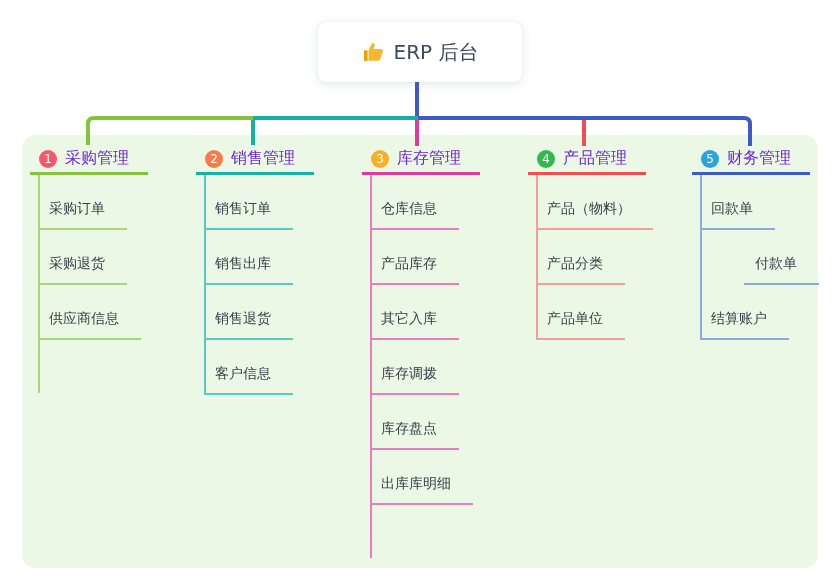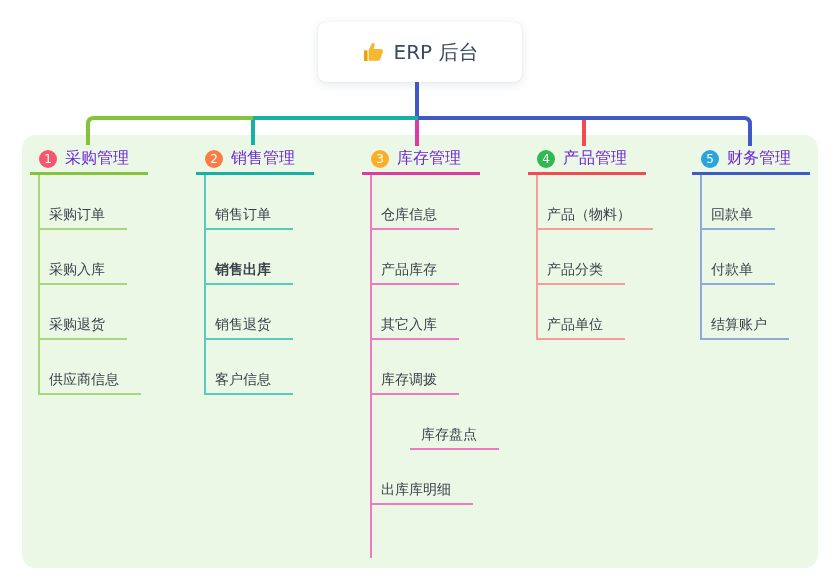--- a/index.html
+++ b/index.html
@@ -23,21 +23,21 @@
   .branch-header { display: flex; align-items: center; gap: 8px; width: 118px; height: 30px;
     padding-left: 9px; border-bottom: 3px solid #999; cursor: pointer; }
   .badge { width: 18px; height: 18px; border-radius: 50%; flex: 0 0 18px;
     color: #fff; font-size: 12px; line-height: 18px; text-align: center; }
   .branch-label { font-size: 16px; color: #6d28d9; white-space: nowrap; }
 
   .children { position: relative; }
   .vline { position: absolute; left: 8px; top: 0; width: 2px; }
   .child-row { position: relative; height: 55px; }
   .child-row:first-child { height: 51px; }
-  .child-inner { position: absolute; left: 8px; bottom: 0; padding: 0 22px 4px 11px;
+  .child-inner { position: absolute; left: 8px; bottom: 0; padding: 0 22px 10px 11px;
     border-bottom: 2px solid #ccc; white-space: nowrap; cursor: pointer; }
   .child-label { font-size: 14px; color: #39404a; }
 </style>
 </head>
 <body>
 
 <div class="stage">
 
   <div class="panel"></div>
 
@@ -64,42 +64,39 @@
         <div class="branch-header" style="border-bottom-color: rgb(133, 194, 61);">
           <span class="badge" style="background: rgb(248, 86, 107);">1</span>
           <span class="branch-label">采购管理</span>
         </div>
         <div class="children">
           <div class="vline" style="background: rgb(169, 214, 123); height: 218px;"></div>
           <div class="child-row">
             <div class="child-inner" style="border-bottom-color: rgb(169, 214, 123);"><span class="child-label">采购订单</span></div>
           </div>
           <div class="child-row">
-            <div class="child-inner" style="border-bottom-color: rgb(169, 214, 123);"><span class="child-label">采购入库</span></div>
-          </div>
-          <div class="child-row">
             <div class="child-inner" style="border-bottom-color: rgb(169, 214, 123);"><span class="child-label">采购退货</span></div>
           </div>
           <div class="child-row">
             <div class="child-inner" style="border-bottom-color: rgb(169, 214, 123);"><span class="child-label">供应商信息</span></div>
           </div>
         </div>
       </div>
       <div class="branch-col" style="left: 196px;">
         <div class="branch-header" style="border-bottom-color: rgb(22, 176, 165);">
           <span class="badge" style="background: rgb(249, 124, 70);">2</span>
           <span class="branch-label">销售管理</span>
         </div>
         <div class="children">
           <div class="vline" style="background: rgb(90, 201, 190); height: 218px;"></div>
           <div class="child-row">
             <div class="child-inner" style="border-bottom-color: rgb(90, 201, 190);"><span class="child-label">销售订单</span></div>
           </div>
           <div class="child-row">
-            <div class="child-inner" style="border-bottom-color: rgb(90, 201, 190); font-weight: bold;"><span class="child-label">销售出库</span></div>
+            <div class="child-inner" style="border-bottom-color: rgb(90, 201, 190);"><span class="child-label">销售出库</span></div>
           </div>
           <div class="child-row">
             <div class="child-inner" style="border-bottom-color: rgb(90, 201, 190);"><span class="child-label">销售退货</span></div>
           </div>
           <div class="child-row">
             <div class="child-inner" style="border-bottom-color: rgb(90, 201, 190);"><span class="child-label">客户信息</span></div>
           </div>
         </div>
       </div>
       <div class="branch-col" style="left: 362px;">
@@ -115,21 +112,21 @@
           <div class="child-row">
             <div class="child-inner" style="border-bottom-color: rgb(238, 122, 194);"><span class="child-label">产品库存</span></div>
           </div>
           <div class="child-row">
             <div class="child-inner" style="border-bottom-color: rgb(238, 122, 194);"><span class="child-label">其它入库</span></div>
           </div>
           <div class="child-row">
             <div class="child-inner" style="border-bottom-color: rgb(238, 122, 194);"><span class="child-label">库存调拨</span></div>
           </div>
           <div class="child-row">
-            <div class="child-inner" style="border-bottom-color: rgb(238, 122, 194); margin-left: 40px;"><span class="child-label">库存盘点</span></div>
+            <div class="child-inner" style="border-bottom-color: rgb(238, 122, 194);"><span class="child-label">库存盘点</span></div>
           </div>
           <div class="child-row">
             <div class="child-inner" style="border-bottom-color: rgb(238, 122, 194);"><span class="child-label">出库库明细</span></div>
           </div>
         </div>
       </div>
       <div class="branch-col" style="left: 528px;">
         <div class="branch-header" style="border-bottom-color: rgb(245, 74, 79);">
           <span class="badge" style="background: rgb(47, 185, 80);">4</span>
           <span class="branch-label">产品管理</span>
@@ -151,21 +148,21 @@
         <div class="branch-header" style="border-bottom-color: rgb(61, 91, 199);">
           <span class="badge" style="background: rgb(42, 164, 218);">5</span>
           <span class="branch-label">财务管理</span>
         </div>
         <div class="children">
           <div class="vline" style="background: rgb(142, 168, 224); height: 163px;"></div>
           <div class="child-row">
             <div class="child-inner" style="border-bottom-color: rgb(142, 168, 224);"><span class="child-label">回款单</span></div>
           </div>
           <div class="child-row">
-            <div class="child-inner" style="border-bottom-color: rgb(142, 168, 224);"><span class="child-label">付款单</span></div>
+            <div class="child-inner" style="border-bottom-color: rgb(142, 168, 224); margin-left: 44px;"><span class="child-label">付款单</span></div>
           </div>
           <div class="child-row">
             <div class="child-inner" style="border-bottom-color: rgb(142, 168, 224);"><span class="child-label">结算账户</span></div>
           </div>
         </div>
       </div>
     </div>
 </div>
 
 </body></html>

